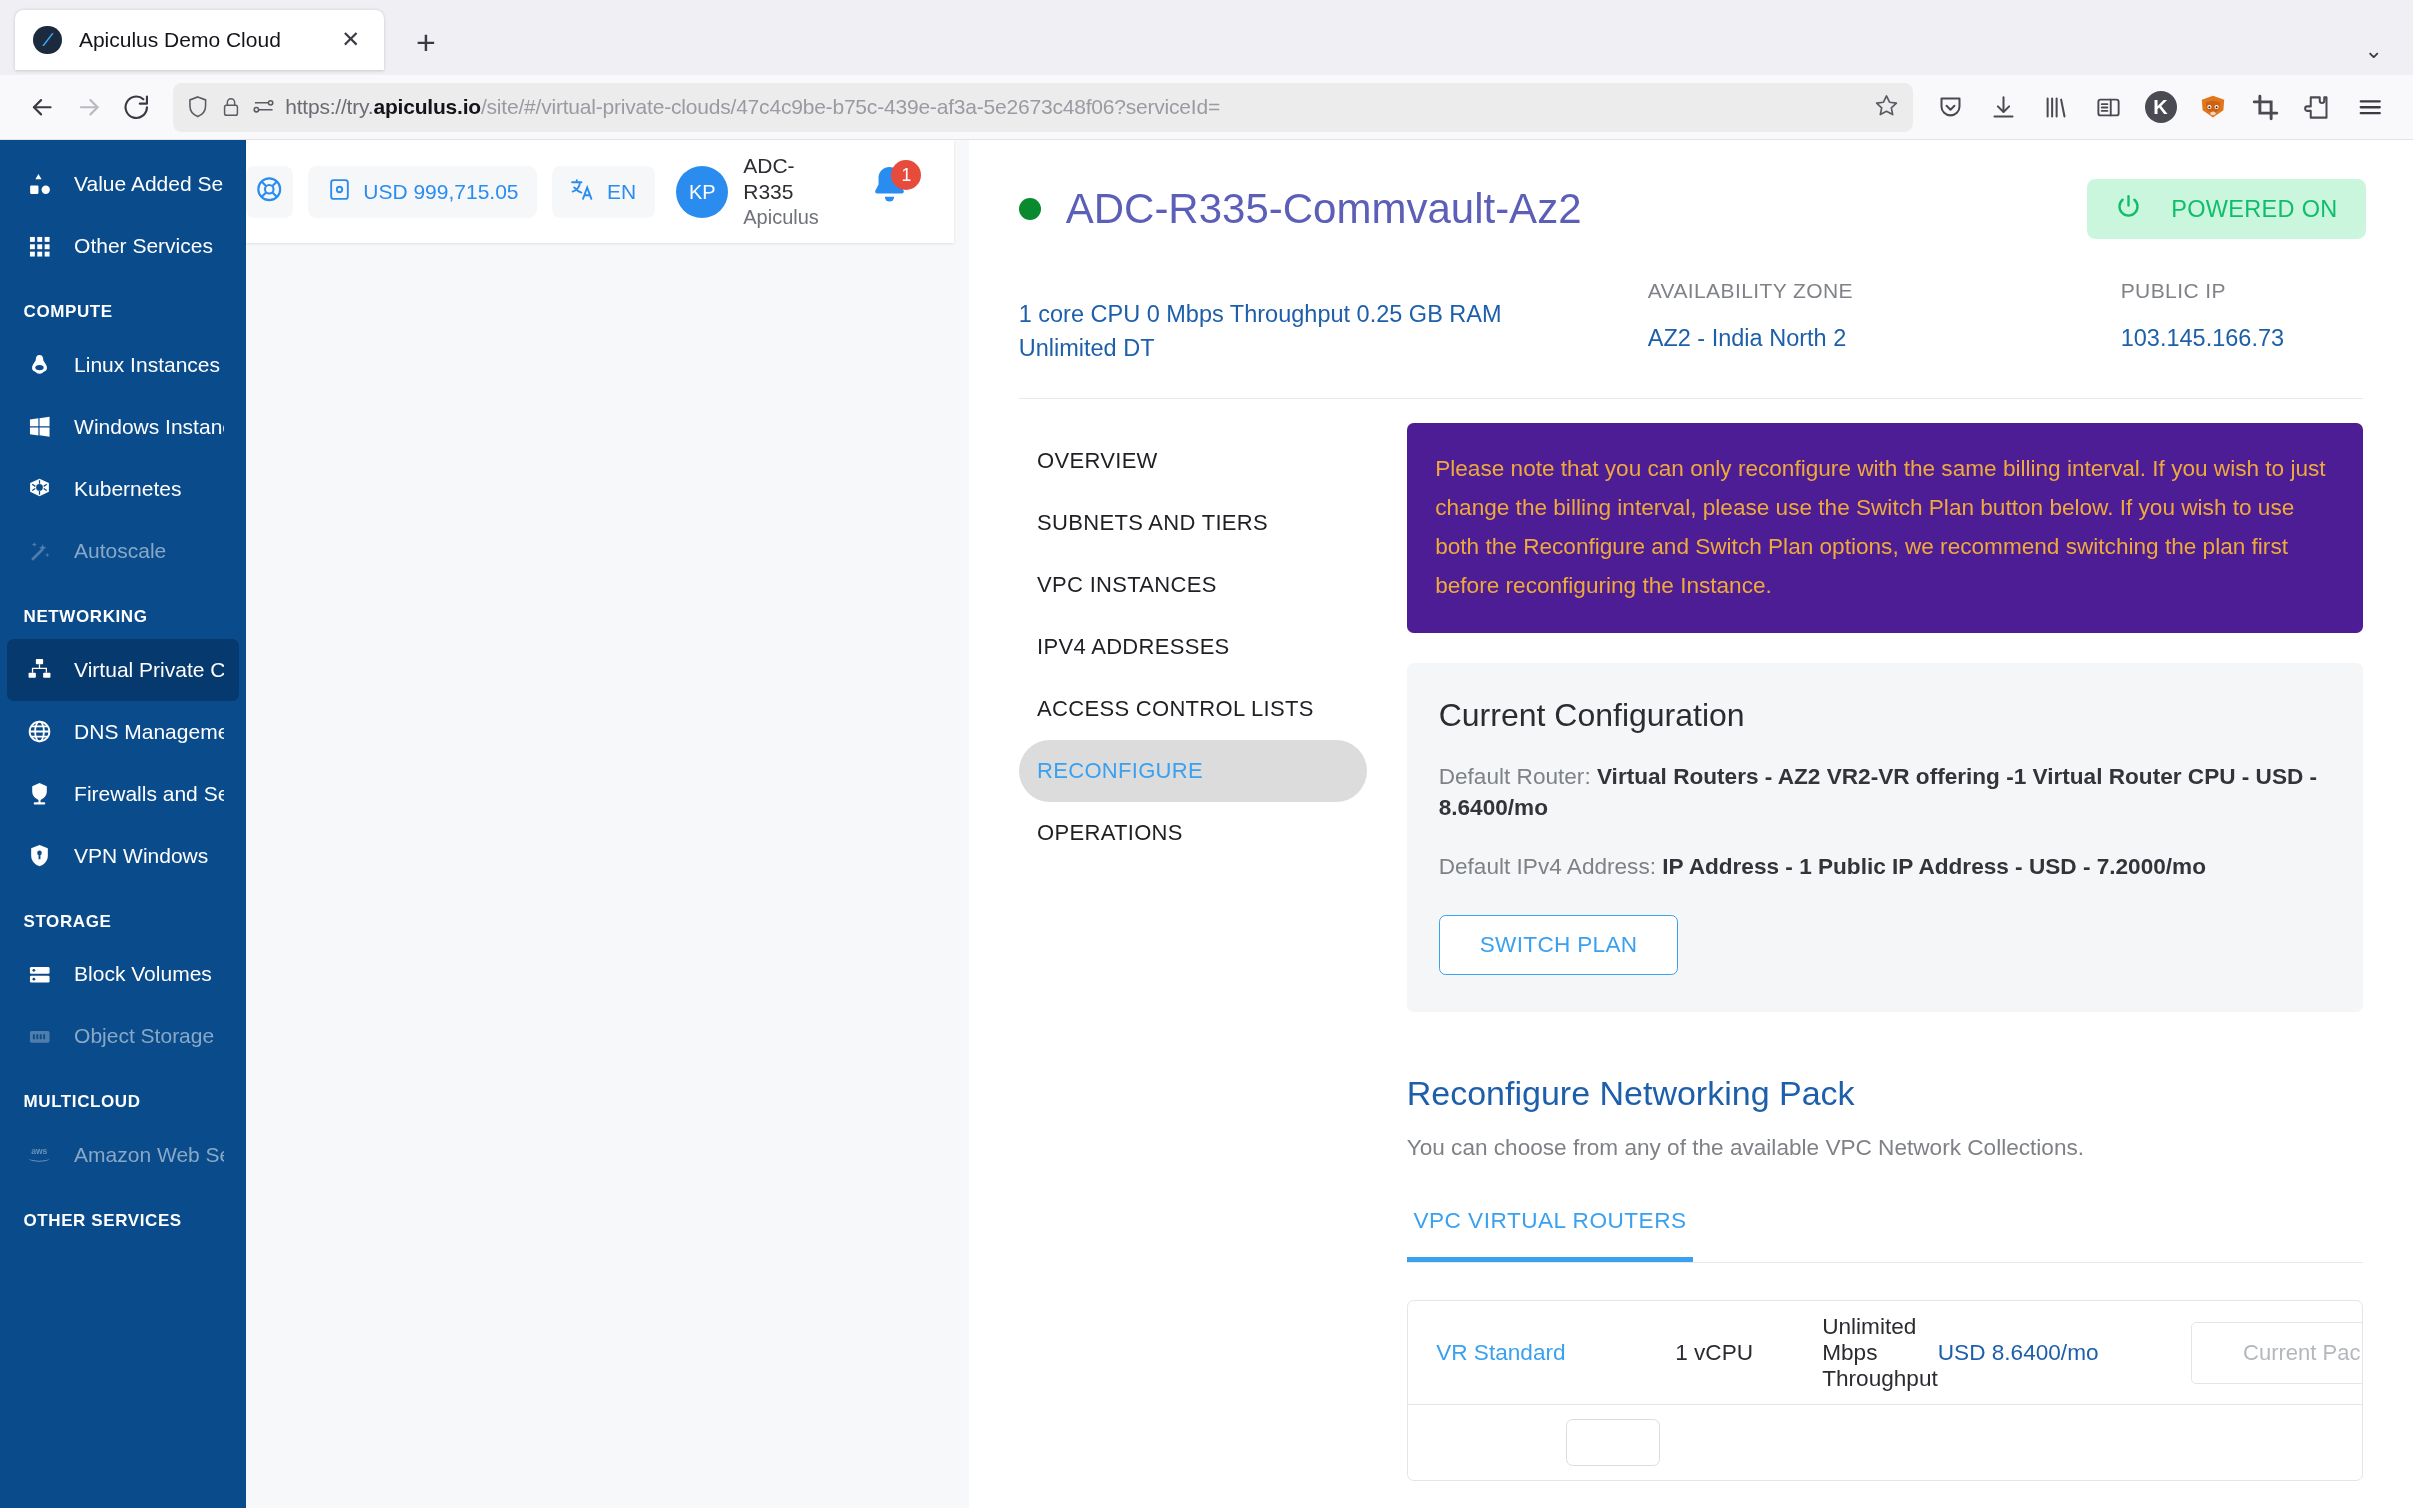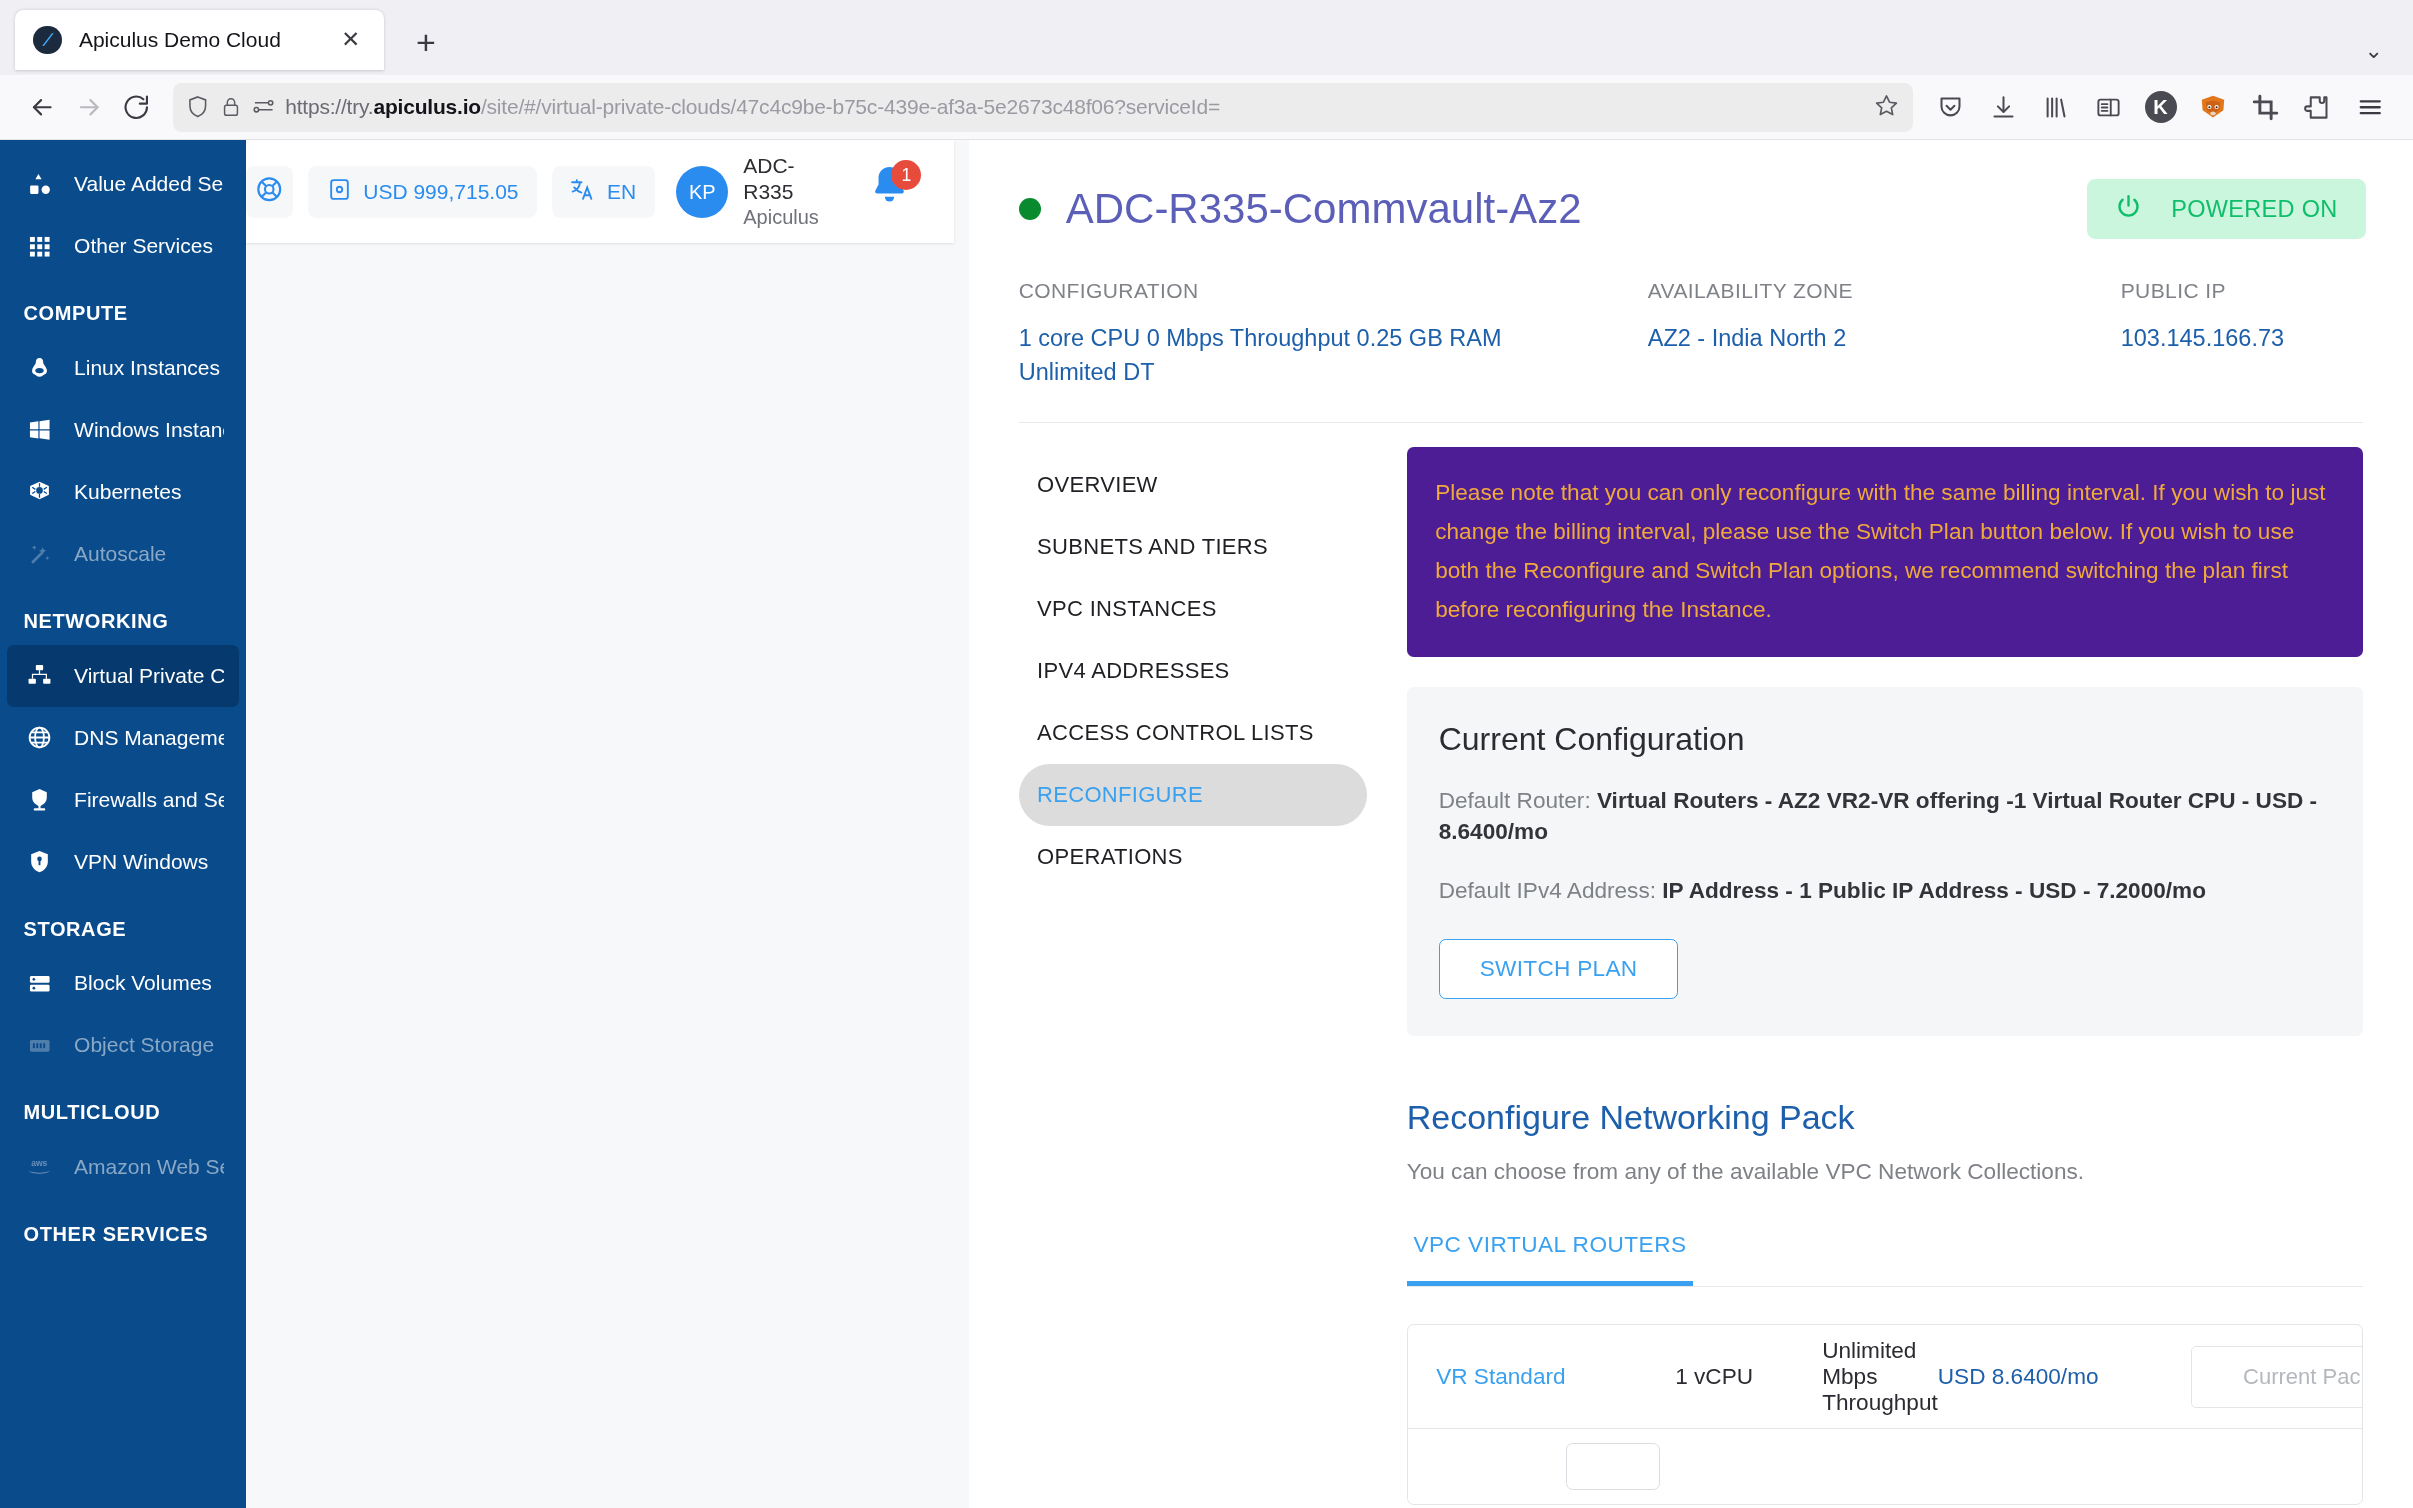--- a/index.html
+++ b/index.html
@@ -97,21 +97,21 @@
   }
   .nav-item.active { background: #06396d; }
   .nav-item.disabled { color: #89a8c6; }
   .nav-item.disabled .nav-ico { opacity: .55; }
   .nav-ico {
     width: 32px; flex: 0 0 32px; display: flex;
     align-items: center; justify-content: center;
   }
   .nav-label { white-space: nowrap; overflow: hidden; }
   .nav-section {
-    color: #ffffff; font-size: 20px; font-weight: bold; letter-spacing: 0.6px;
+    color: #ffffff; font-size: 17px; font-weight: bold; letter-spacing: 0.6px;
     padding: 25px 0 11.7px 23.5px;
   }
 
   
   .main { flex: 1; display: flex; flex-direction: row; min-width: 0; background: #f7f8f9; }
 
   .topbar {
     height: 103px; flex: 0 0 103px; background: #ffffff;
     display: flex; align-items: center; justify-content: flex-end;
     padding-right: 34px; gap: 15px;
@@ -600,21 +600,20 @@
                   <path d="M12 2.8v8.4"></path>
                   <path d="M6.8 6A8 8 0 1 0 17.2 6"></path>
                 </svg>
             </span>
             <span>POWERED ON</span>
           </div>
         </div>
 
         <div class="meta-row">
           <div class="meta-col c1">
-            <div class="meta-label">CONFIGURATION</div>
             <div class="meta-value">1 core CPU 0 Mbps Throughput 0.25 GB RAM Unlimited DT</div>
           </div>
           <div class="meta-col c2">
             <div class="meta-label">AVAILABILITY ZONE</div>
             <div class="meta-value">AZ2 - India North 2</div>
           </div>
           <div class="meta-col c3">
             <div class="meta-label">PUBLIC IP</div>
             <div class="meta-value">103.145.166.73</div>
           </div>

